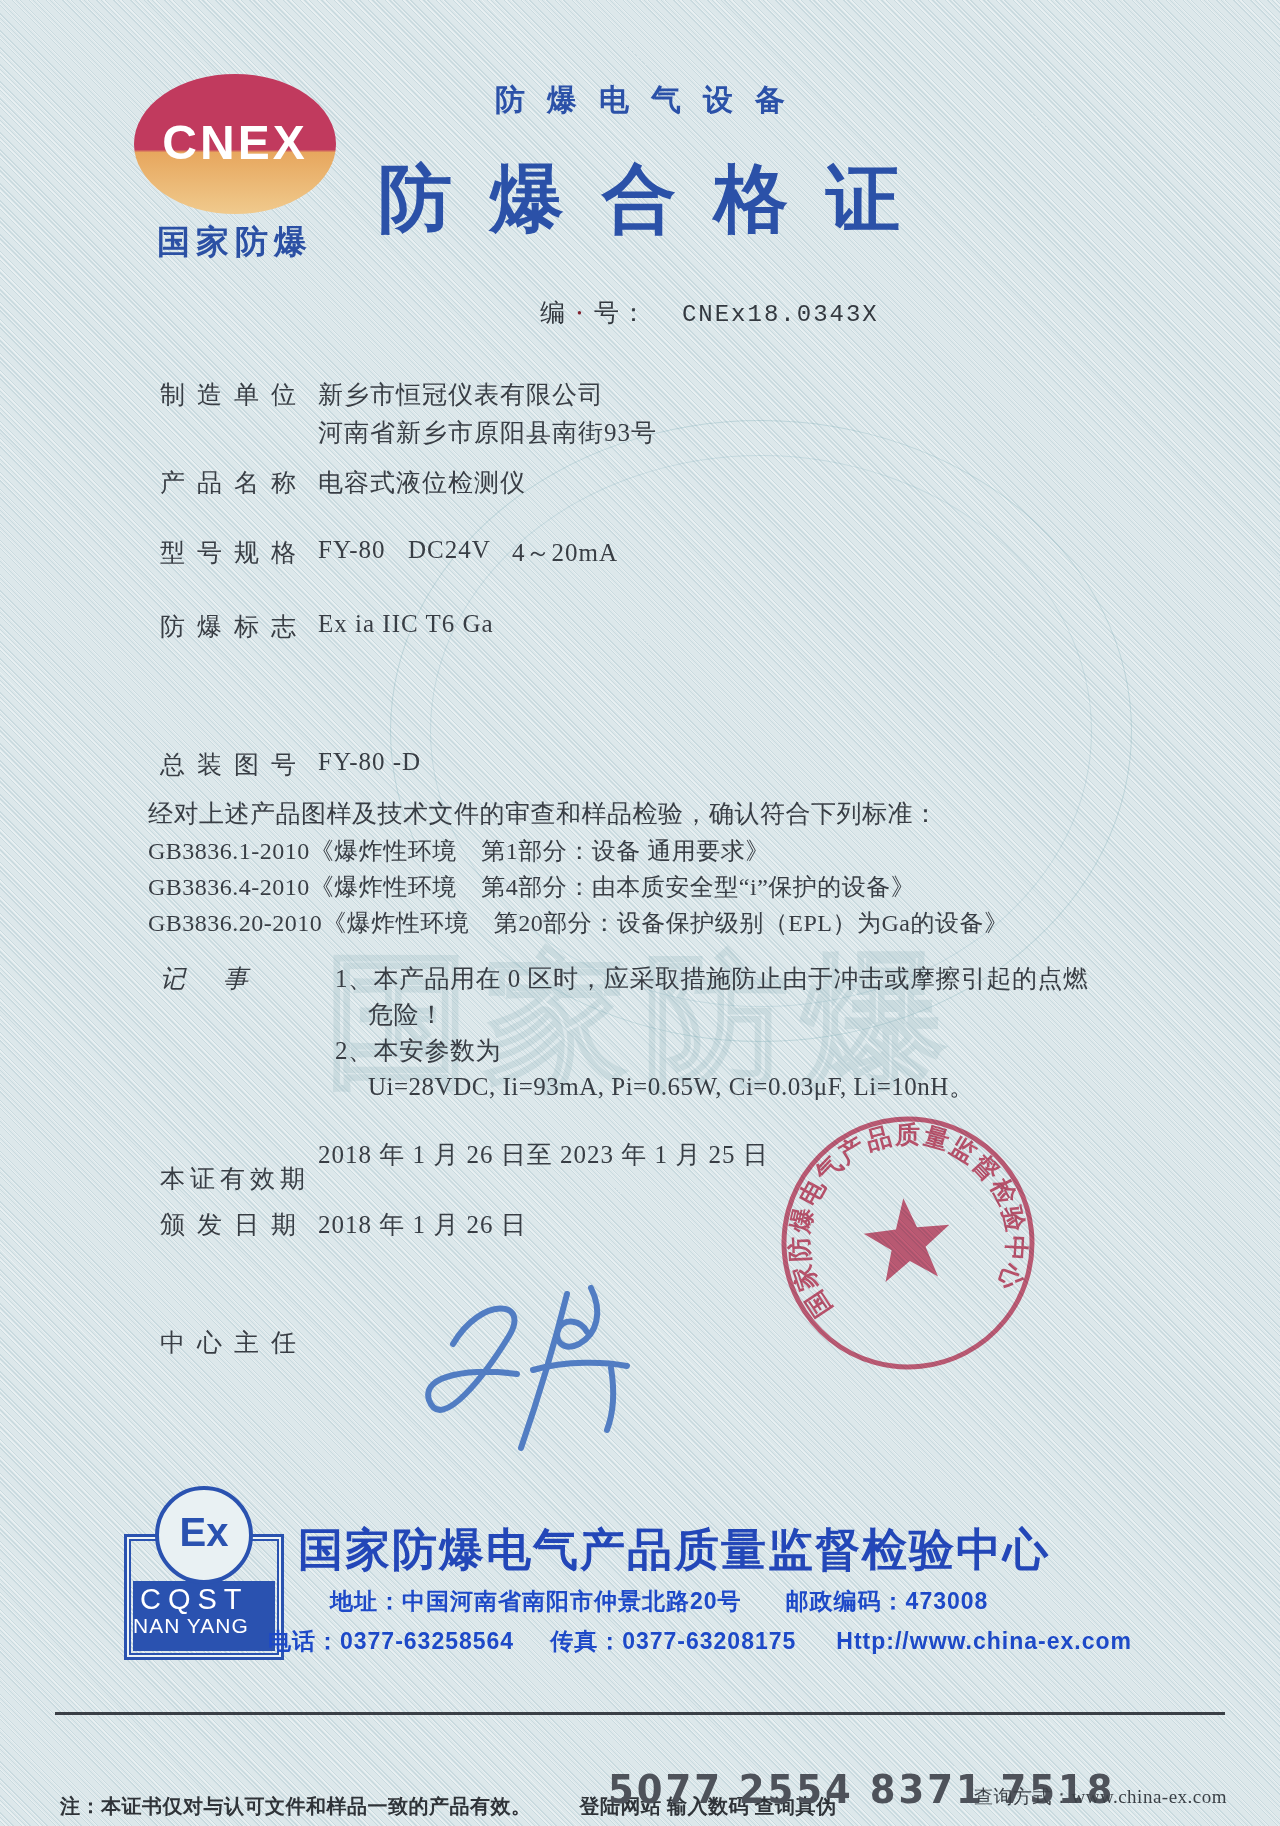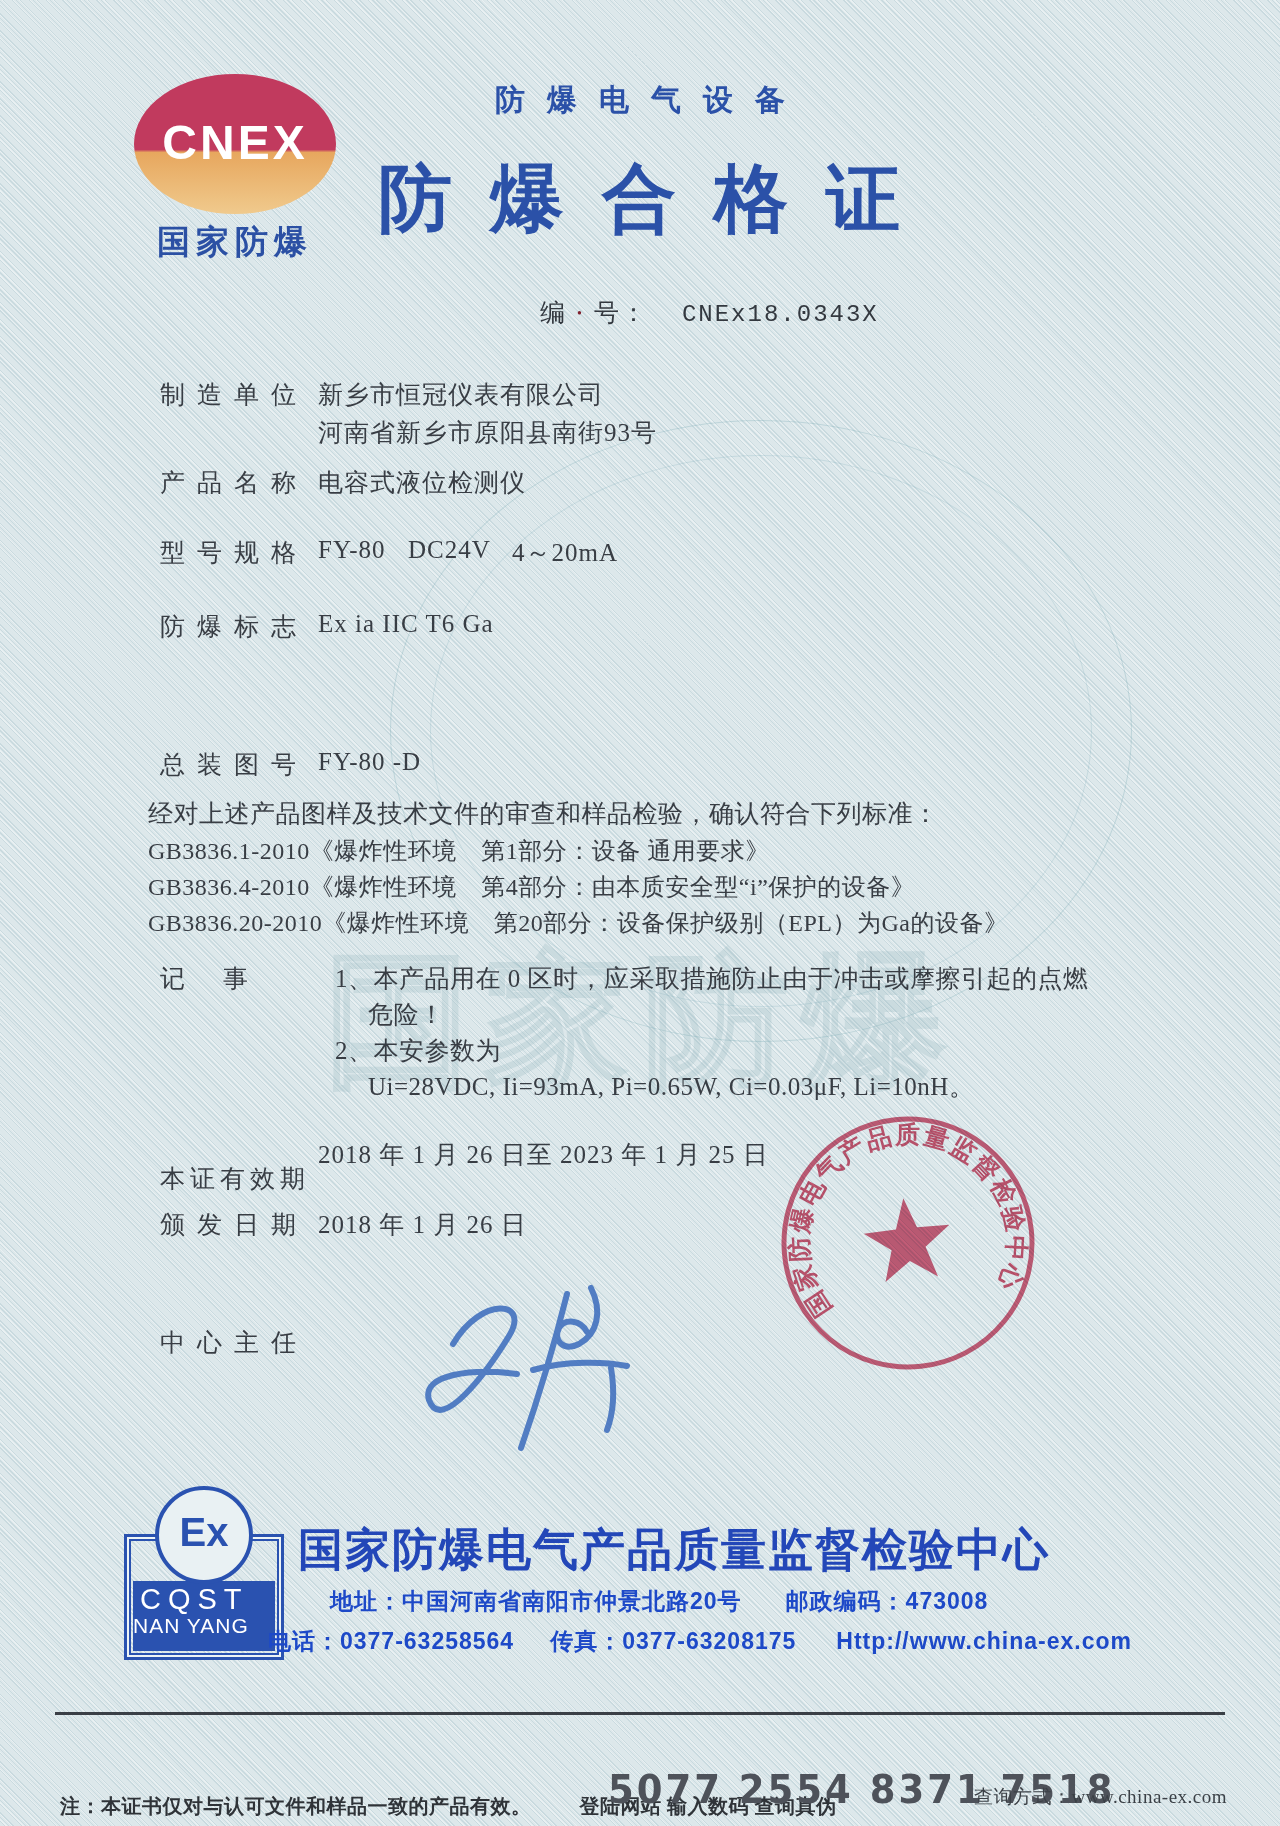--- a/index.html
+++ b/index.html
@@ -26,21 +26,21 @@
   .main-title{left:0;right:2px;top:150px;text-align:center;color:#2b51a8;font-weight:bold;
     font-size:74px;letter-spacing:38px;padding-left:38px;
     font-family:"Liberation Sans","DejaVu Sans",sans-serif;}
   .certno{left:540px;top:296px;font-size:25px;letter-spacing:2px;color:#33383f;}
   .certno .dot{color:#7e1f2d;font-size:14px;vertical-align:3px;margin:0 10px;}
   .certno .no-value{font-family:"Liberation Mono","DejaVu Sans Mono",monospace;font-size:24px;margin-left:34px;}
   
   .row{position:absolute;left:160px;right:50px;font-size:25px;}
   .lbl{display:inline-block;width:158px;letter-spacing:12px;vertical-align:top;}
   .lbl.ls5{letter-spacing:5px;margin-top:24px;}
-  .lbl.ls2{letter-spacing:38px;}
+  .lbl.ls2{letter-spacing:38px;font-style:italic;}
   .val{display:inline-block;vertical-align:top;letter-spacing:1px;}
   .val2{position:absolute;left:318px;font-size:25px;letter-spacing:1px;}
   .mv1{display:inline-block;width:90px;}
   .mv2{display:inline-block;width:104px;}
   .para{position:absolute;left:148px;right:40px;font-size:25px;letter-spacing:.5px;}
   .gb{position:absolute;left:148px;right:40px;font-size:24px;letter-spacing:.5px;}
   .note-line{position:absolute;font-size:25px;letter-spacing:.5px;}
   
   .watermark{left:325px;top:925px;font-size:145px;font-weight:bold;letter-spacing:14px;
     color:rgba(156,188,196,.0);-webkit-text-stroke:2px rgba(140,175,185,.45);

